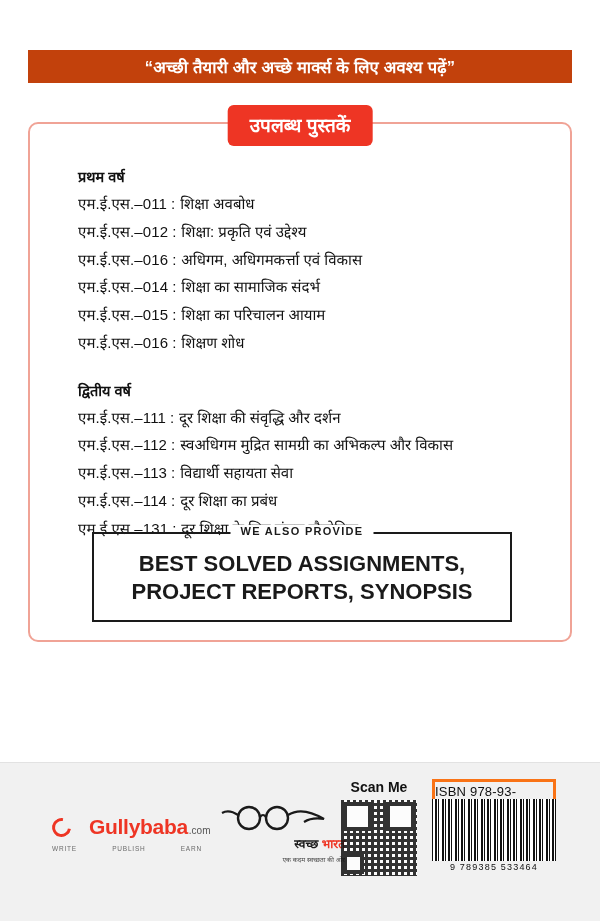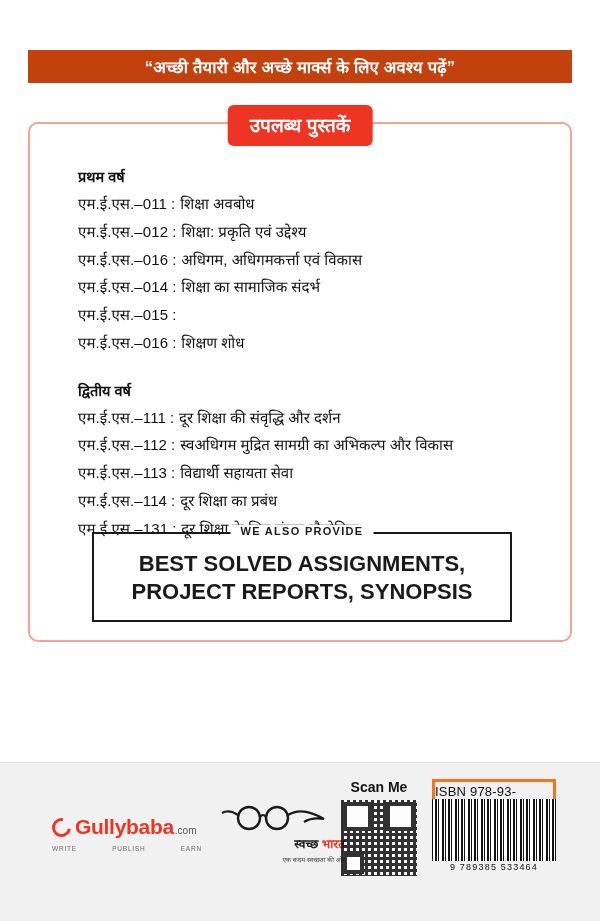--- a/index.html
+++ b/index.html
@@ -159,20 +159,21 @@
     border: 3px solid #ee3524;
     border-right-color: transparent;
     margin-right: 4px;
     transform: rotate(-35deg);
   }
   .g-name {
     font-size: 21px;
     font-weight: bold;
     color: #ee3524;
     letter-spacing: -0.3px;
+    margin-left: 14px;
   }
   .g-dotcom {
     font-size: 10px;
     color: #555555;
     margin-left: 1px;
     align-self: flex-end;
     padding-bottom: 3px;
   }
   .g-tag {
     position: absolute;
@@ -319,20 +320,21 @@
         <span class="ttl">अधिगम, अधिगमकर्त्ता एवं विकास</span>
       </div>
       <div class="row">
         <span class="code">एम.ई.एस.–014</span>
         <span class="sep">:</span>
         <span class="ttl">शिक्षा का सामाजिक संदर्भ</span>
       </div>
       <div class="row">
         <span class="code">एम.ई.एस.–015</span>
         <span class="sep">:</span>
+        <span class="ttl">शिक्षा का परिचालन आयाम</span>
       </div>
       <div class="row">
         <span class="code">एम.ई.एस.–016</span>
         <span class="sep">:</span>
         <span class="ttl">शिक्षण शोध</span>
       </div>
 
       <div class="sec-gap"></div>
 
       <div class="sec-title">द्वितीय वर्ष</div>

